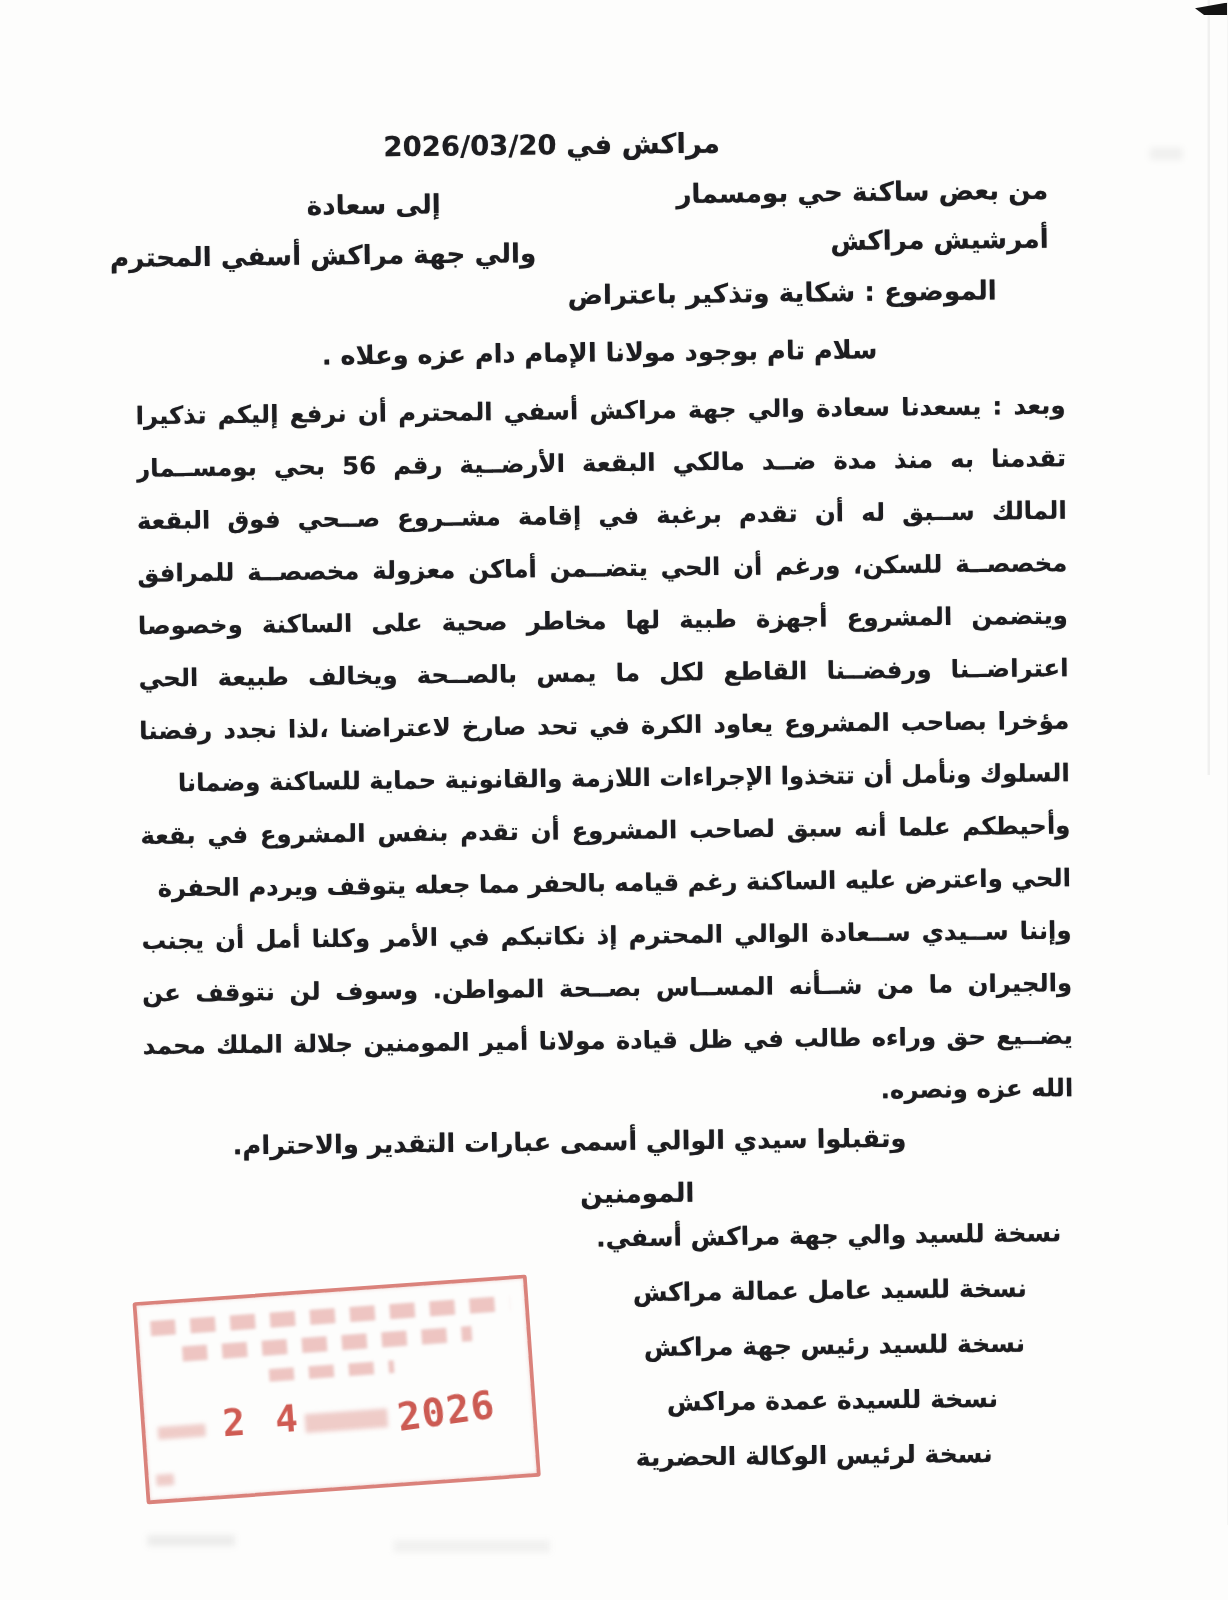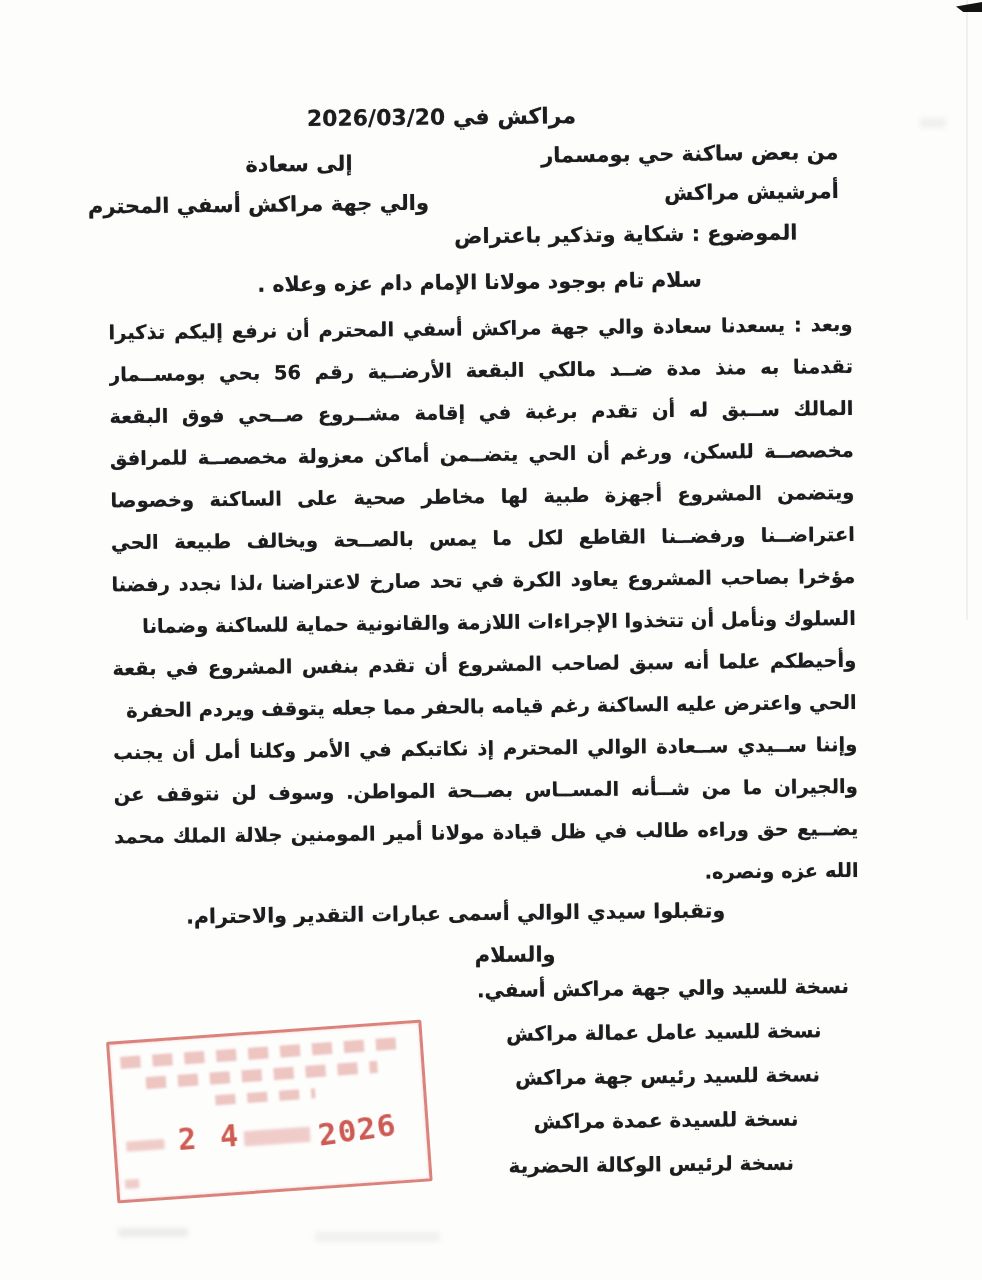--- a/index.html
+++ b/index.html
@@ -121,21 +121,21 @@
       <div class="bl no-just">السلوك ونأمل أن تتخذوا الإجراءات اللازمة والقانونية حماية للساكنة وضمانا لصحتهم.</div>
       <div class="bl">وأحيطكم علما أنه سبق لصاحب المشروع أن تقدم بنفس المشروع في بقعة أخرى من نفس</div>
       <div class="bl no-just">الحي واعترض عليه الساكنة رغم قيامه بالحفر مما جعله يتوقف ويردم الحفرة التي أقامها.</div>
       <div class="bl">وإننا ســيدي ســعادة الوالي المحترم إذ نكاتبكم في الأمر وكلنا أمل أن يجنب الحي والســاكنة</div>
       <div class="bl">والجيران ما من شــأنه المســاس بصــحة المواطن. وسوف لن نتوقف عن المطالبة بحقنا ولن</div>
       <div class="bl">يضــيع حق وراءه طالب في ظل قيادة مولانا أمير المومنين جلالة الملك محمد الســادس أدام</div>
       <div class="bl no-just">الله عزه ونصره.</div>
     </div>
 
     <div class="abs closing1">وتقبلوا سيدي الوالي أسمى عبارات التقدير والاحترام.</div>
-    <div class="abs closing2">والسلام</div>
+    <div class="abs closing2">المومنين</div>
 
     <div class="abs copy copy1">نسخة للسيد والي جهة مراكش أسفي.</div>
     <div class="abs copy copy2">نسخة للسيد عامل عمالة مراكش</div>
     <div class="abs copy copy3">نسخة للسيد رئيس  جهة مراكش</div>
     <div class="abs copy copy4">نسخة للسيدة عمدة مراكش</div>
     <div class="abs copy copy5">نسخة لرئيس الوكالة الحضرية</div>
 
     <div class="stamp">
       <div class="stamp-row stamp-row1"></div>
       <div class="stamp-row stamp-row2"></div>

